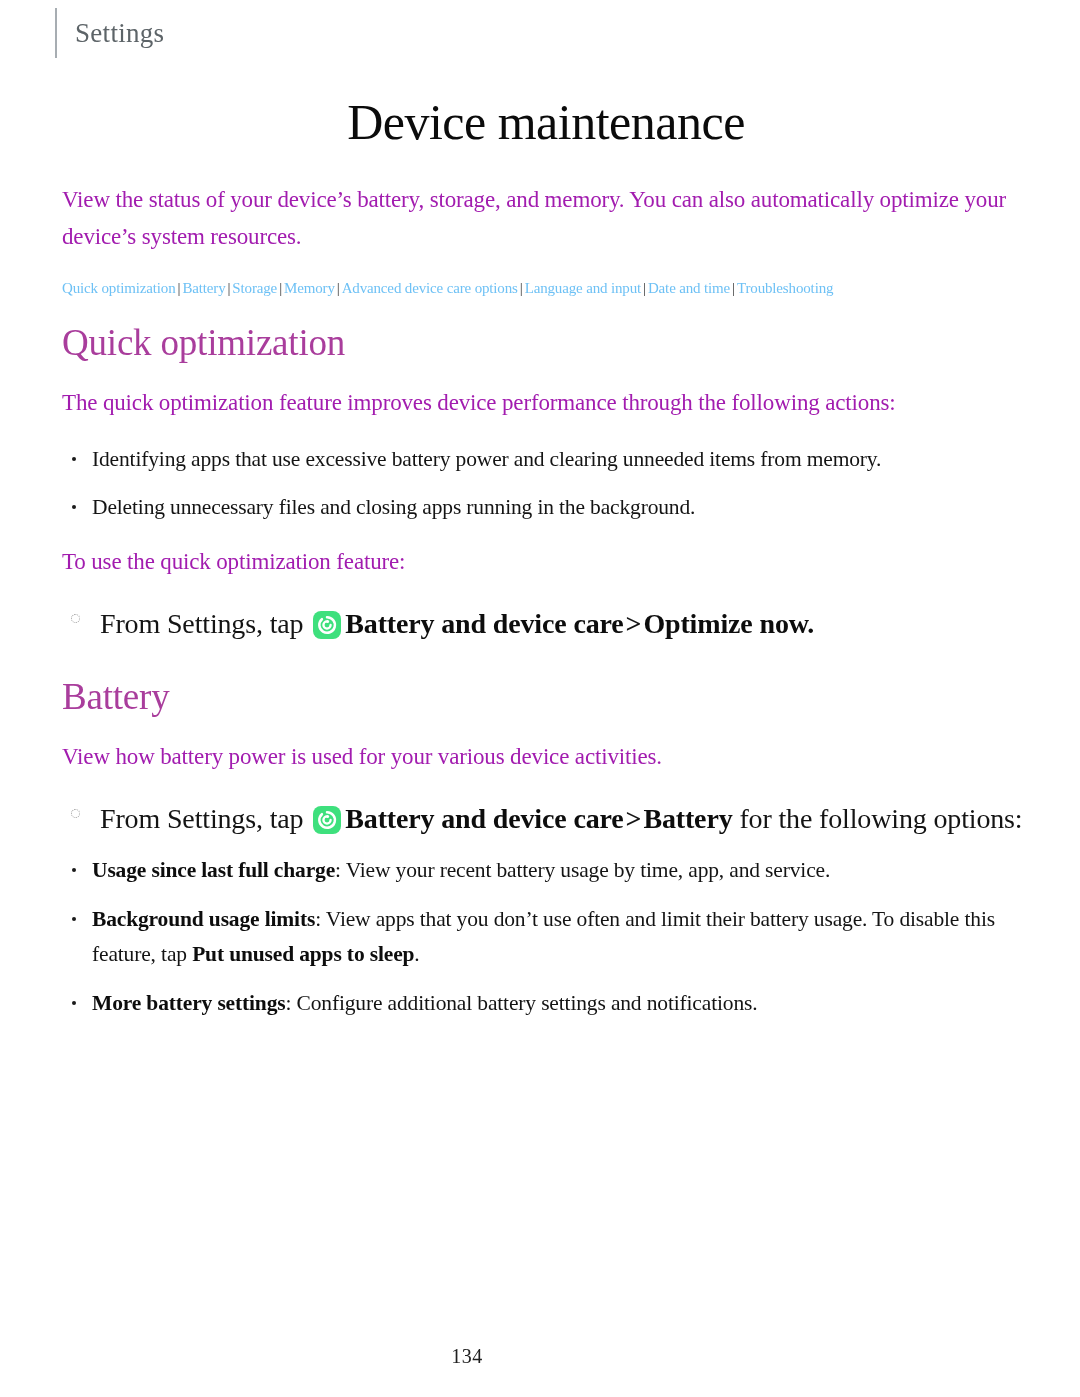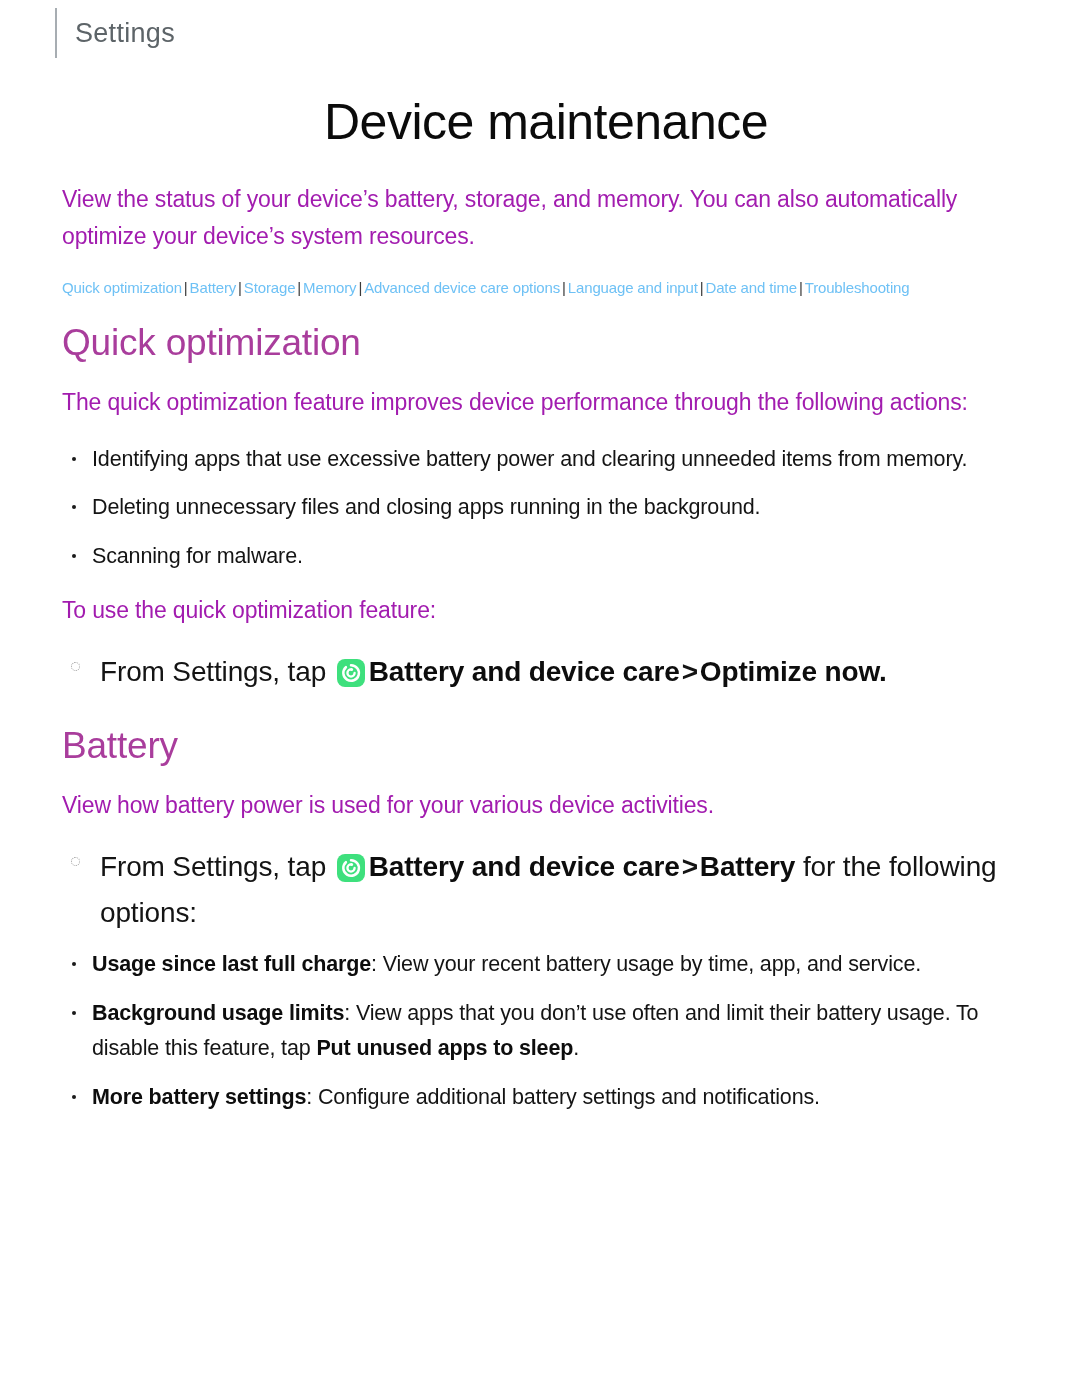--- a/index.html
+++ b/index.html
@@ -14,20 +14,21 @@
     color: #111111;
     position: relative;
     overflow: hidden;
   }
 
   .page {
     position: relative;
     width: 934px;
     height: 1397px;
     box-sizing: border-box;
+    font-family: Liberation Serif, serif;
   }
 
   
   .running-header {
     position: absolute;
     left: 55px;
     top: 8px;
     display: flex;
     align-items: stretch;
     height: 50px;
@@ -204,21 +205,20 @@
       <a href="#">Quick optimization</a><span class="sep">|</span><a href="#">Battery</a><span class="sep">|</span><a href="#">Storage</a><span class="sep">|</span><a href="#">Memory</a><span class="sep">|</span><a href="#">Advanced device care options</a><span class="sep">|</span><a href="#">Language and input</a><span class="sep">|</span><a href="#">Date and time</a><span class="sep">|</span><a href="#">Troubleshooting</a>
     </div>
 
     <h2 class="section-heading">Quick optimization</h2>
 
     <p class="body-text">The quick optimization feature improves device performance through the following actions:</p>
 
     <ul class="bullets level1">
       <li>Identifying apps that use excessive battery power and clearing unneeded items from memory.</li>
       <li>Deleting unnecessary files and closing apps running in the background.</li>
-      <li>Scanning for malware.</li>
     </ul>
 
     <p class="body-text" style="margin-top:6px;">To use the quick optimization feature:</p>
 
     <ul class="steps">
       <li>
         <span>From Settings, tap</span>
         <span class="app-icon">
           <svg width="28" height="28" viewBox="0 0 28 28" aria-hidden="true">
             <path d="M14 6.2 A7.8 7.8 0 1 1 8.9 8.2" fill="none" stroke="#ffffff" stroke-width="2.5" stroke-linecap="round"></path>
@@ -253,14 +253,15 @@
       <li>
         <strong class="ui">Background usage limits</strong><span>: View apps that you don’t use often and limit their battery usage. To disable this feature, tap </span><strong class="ui">Put unused apps to sleep</strong><span>.</span>
       </li>
       <li>
         <strong class="ui">More battery settings</strong><span>: Configure additional battery settings and notifications.</span>
       </li>
     </ul>
 
   </div>
 
+  <div class="page-number">134</div>
 
 </div>
 
 </body></html>

